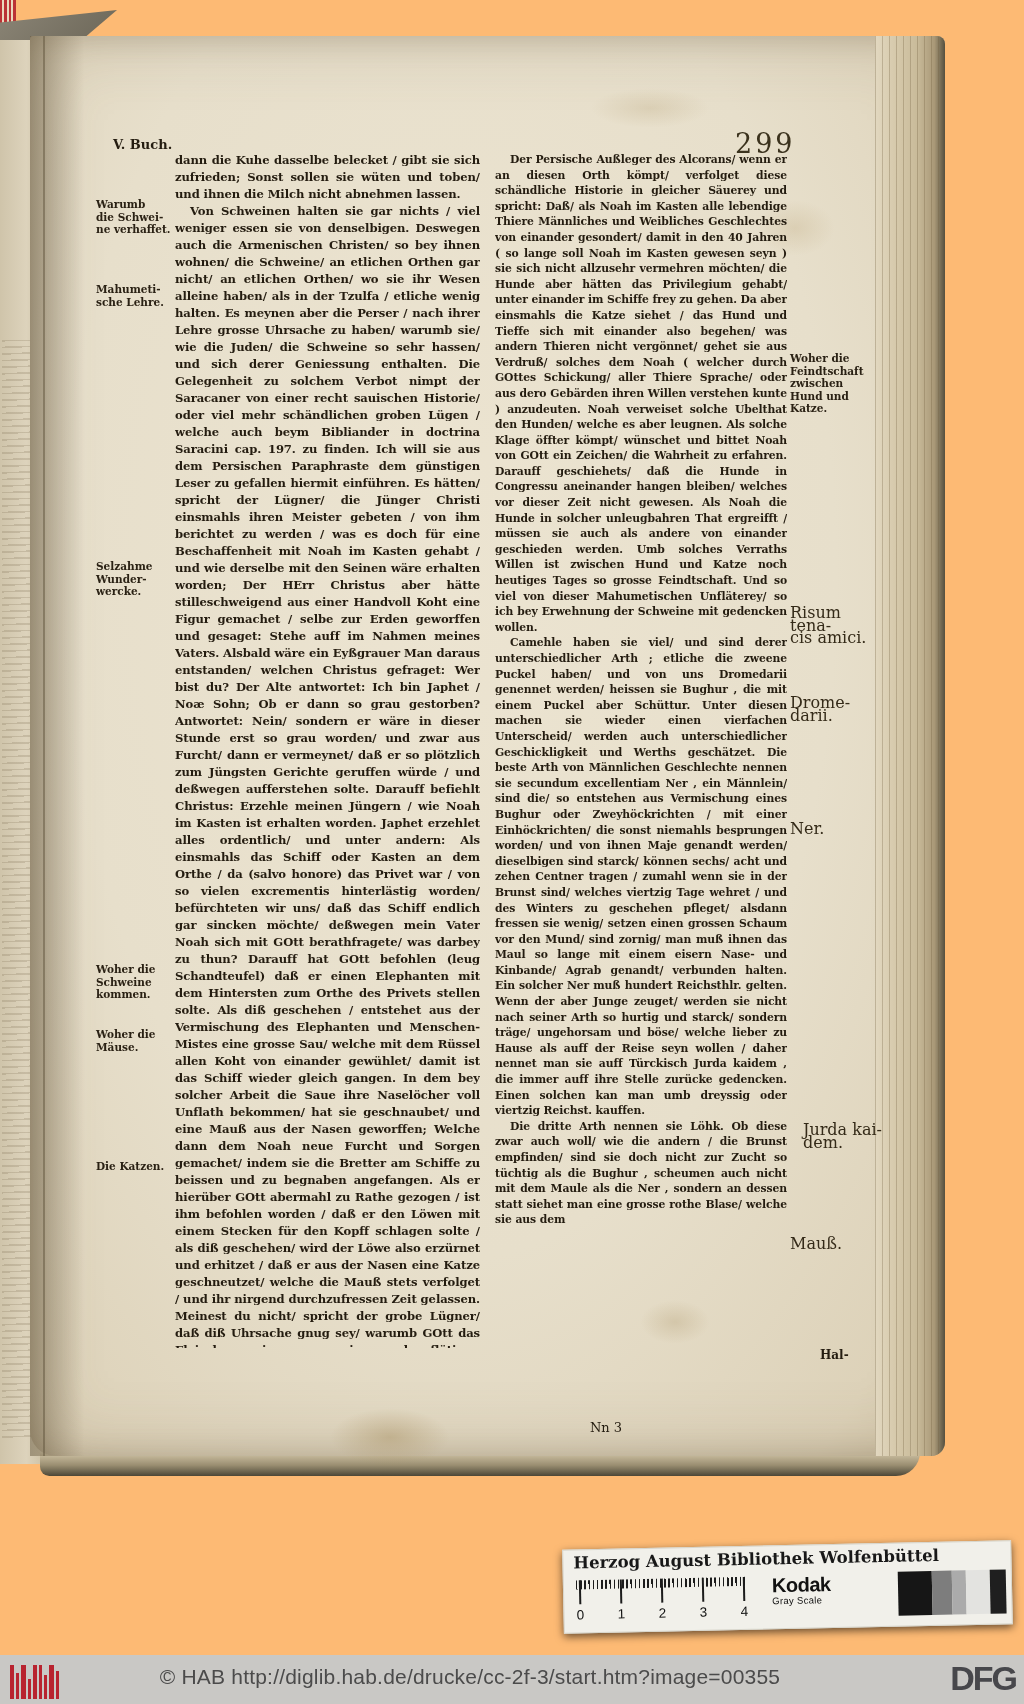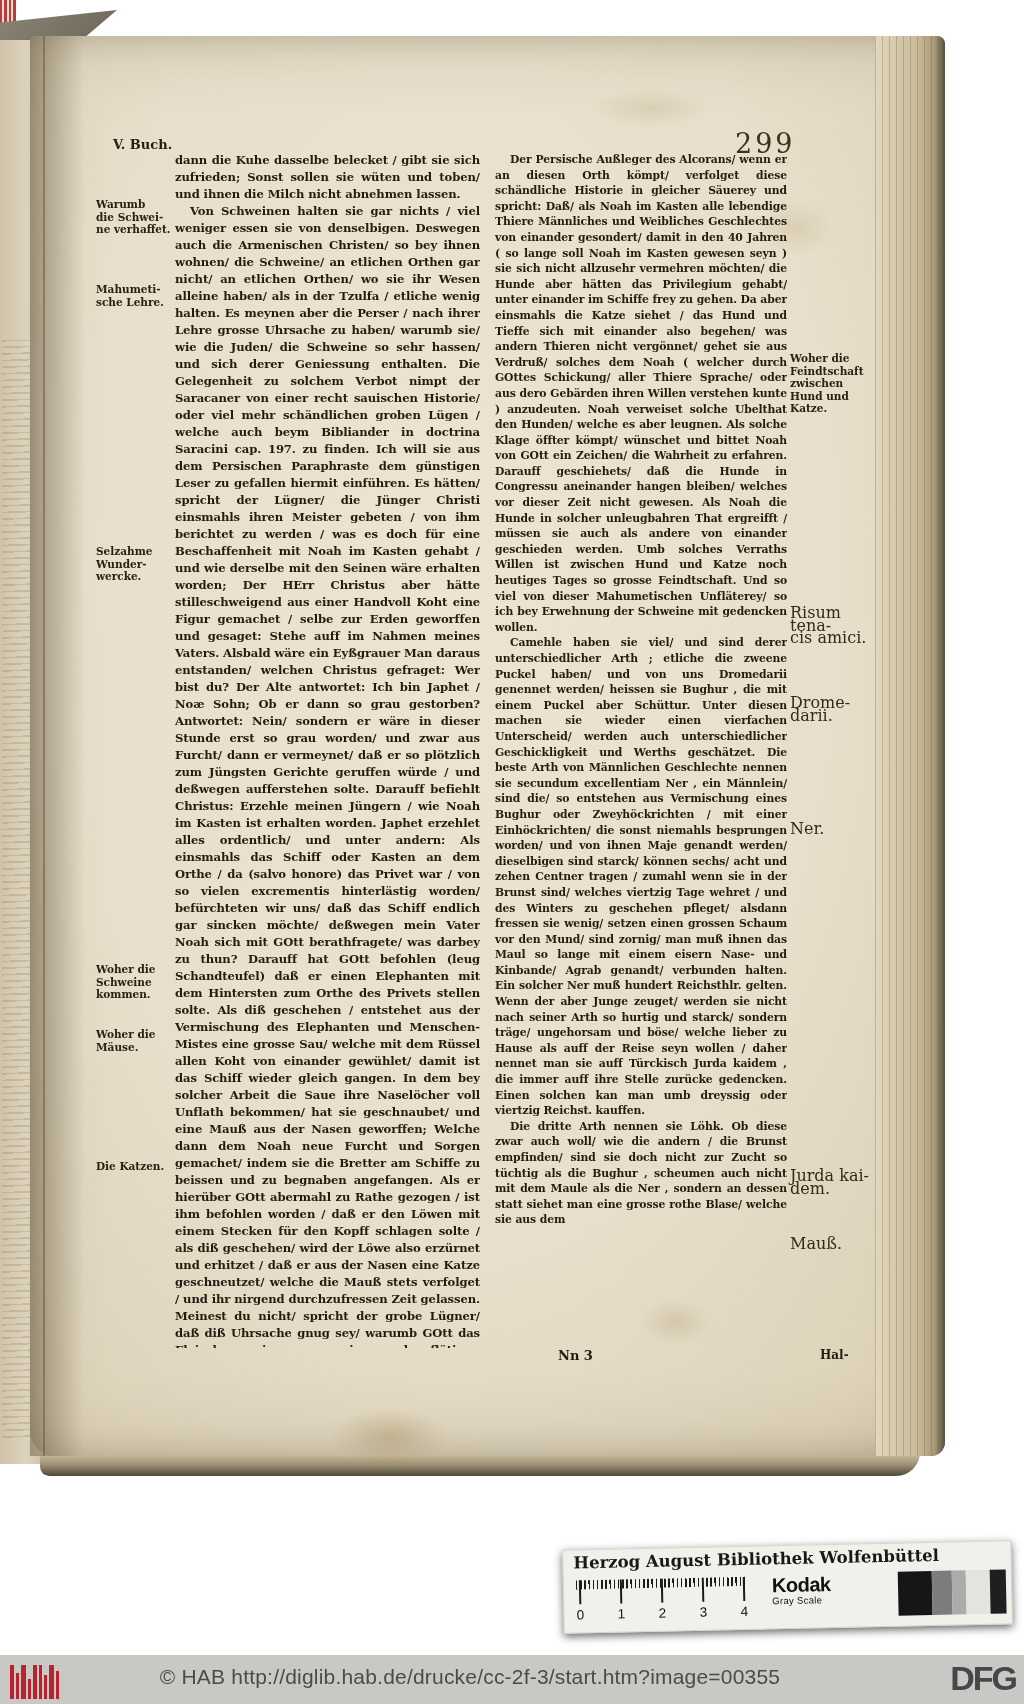--- a/index.html
+++ b/index.html
@@ -1,16 +1,16 @@
 <!DOCTYPE html>
 <html><head>
 <meta charset="utf-8">
 <style>
   html,body{margin:0;padding:0;background:#000;}
-  .stage{position:relative;width:1024px;height:1704px;background:#ffffff;overflow:hidden;
+  .stage{position:relative;width:1024px;height:1704px;background:#fdba74;overflow:hidden;
          font-family:"DejaVu Serif",serif;}
   
   .cover-corner{position:absolute;left:0;top:10px;width:150px;height:104px;
     background:linear-gradient(135deg,#8a8475,#575244);
     clip-path:polygon(0 12%,78% 0,0 96%);}
   .tl-barcode{position:absolute;left:0;top:0;width:16px;height:46px;
     background:repeating-linear-gradient(90deg,#b3232e 0 2px,#e7ddc6 2px 4.5px);opacity:.9;}
   .facing-strip{position:absolute;left:0;top:40px;width:48px;height:1424px;
     background:linear-gradient(90deg,#cfc4aa,#ddd3bc 55%,#c9bda0 100%);}
   .facing-strip .ghost{position:absolute;left:2px;top:300px;width:40px;height:1100px;
@@ -49,24 +49,24 @@
     font-weight:700;color:#241c10;}
   .col p{margin:0;}
   .col p.indent{text-indent:15px;}
   .col-left{left:145px;width:305px;font-size:11.6px;line-height:17px;letter-spacing:-.1px;}
   .col-right{left:465px;width:292px;font-size:10.8px;line-height:15.6px;letter-spacing:-.1px;}
   .mnote{position:absolute;white-space:pre-line;font-weight:700;color:#2a2114;
     font-size:10.5px;line-height:12.5px;}
   .mnote.lft{left:66px;width:80px;text-align:left;}
   .mnote.rgt{left:760px;width:86px;}
   .mnote.roman{font-weight:400;font-size:16px;color:#342a18;}
-  .m-l0{top:162px;}.m-l1{top:247px;}.m-l2{top:509px;}.m-l3{top:927px;}.m-l4{top:992px;}.m-l5{top:1124px;}
-  .m-r0{top:316px;}.m-r1{top:571px;}.m-r2{top:661px;}.m-r3{top:787px;}.m-r4{top:1134px;}.m-r5{top:1202px;}
-  .sig-mark{position:absolute;left:528px;top:1312px;width:96px;
-    font-size:13px;font-weight:700;}
+  .m-l0{top:162px;}.m-l1{top:247px;}.m-l2{top:524px;}.m-l3{top:927px;}.m-l4{top:992px;}.m-l5{top:1124px;}
+  .m-r0{top:316px;}.m-r1{top:571px;}.m-r2{top:661px;}.m-r3{top:787px;}.m-r4{top:1088px;margin-left:13px;}.m-r5{top:1202px;}
+  .sig-mark{position:absolute;left:528px;top:1384px;width:96px;text-align:center;
+    font-size:13px;font-weight:400;}
   .catchword{position:absolute;left:790px;top:1312px;font-size:12px;font-weight:700;}
   
   .kodak-card{position:absolute;left:563px;top:1545px;width:447px;height:82px;
     background:#f1f0ea;transform:rotate(-1.2deg);box-shadow:0 3px 8px rgba(0,0,0,.6);
     border:1px solid #d8d6cc;}
   .card-title{position:absolute;left:10px;top:3px;right:8px;font-size:16.5px;font-weight:700;
     color:#181818;font-family:"DejaVu Serif",serif;white-space:nowrap;overflow:hidden;}
   .ruler{position:absolute;left:12px;top:30px;width:182px;height:46px;}
   .tick-strip{position:absolute;left:0;top:0;width:172px;height:9px;
     background:repeating-linear-gradient(90deg,#1c1c1c 0 1.5px,rgba(0,0,0,0) 1.5px 4.2px);}

